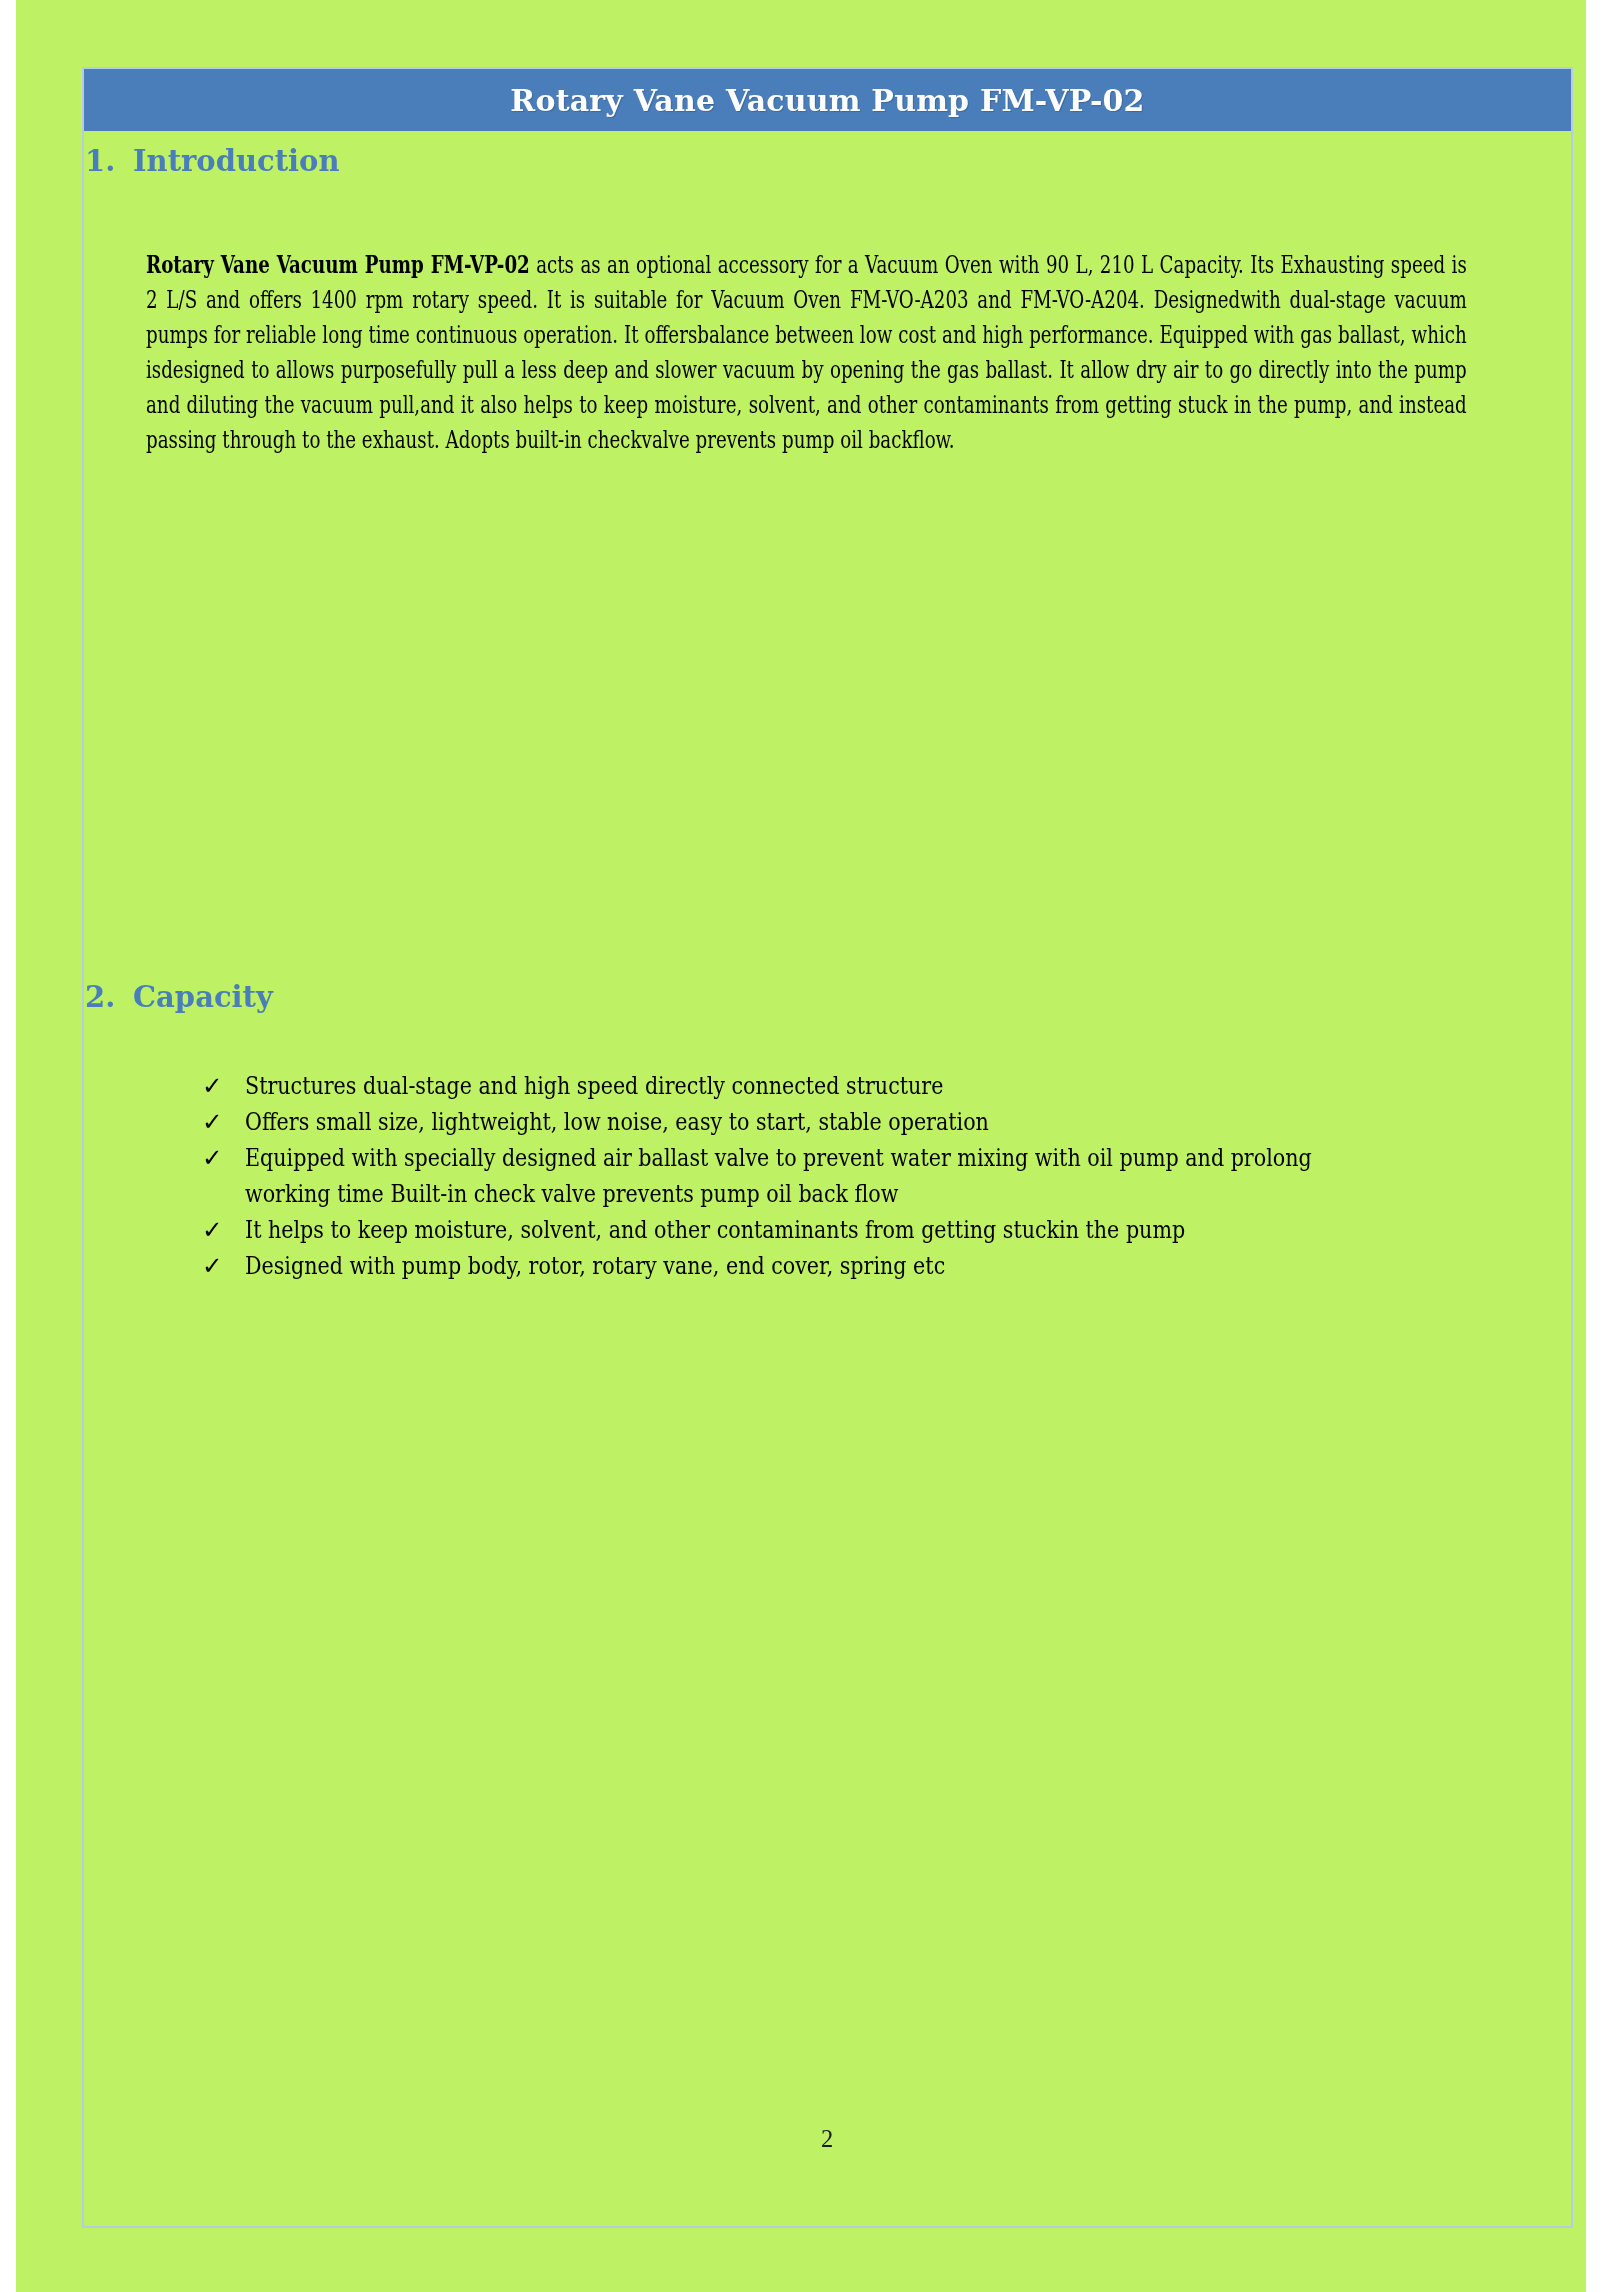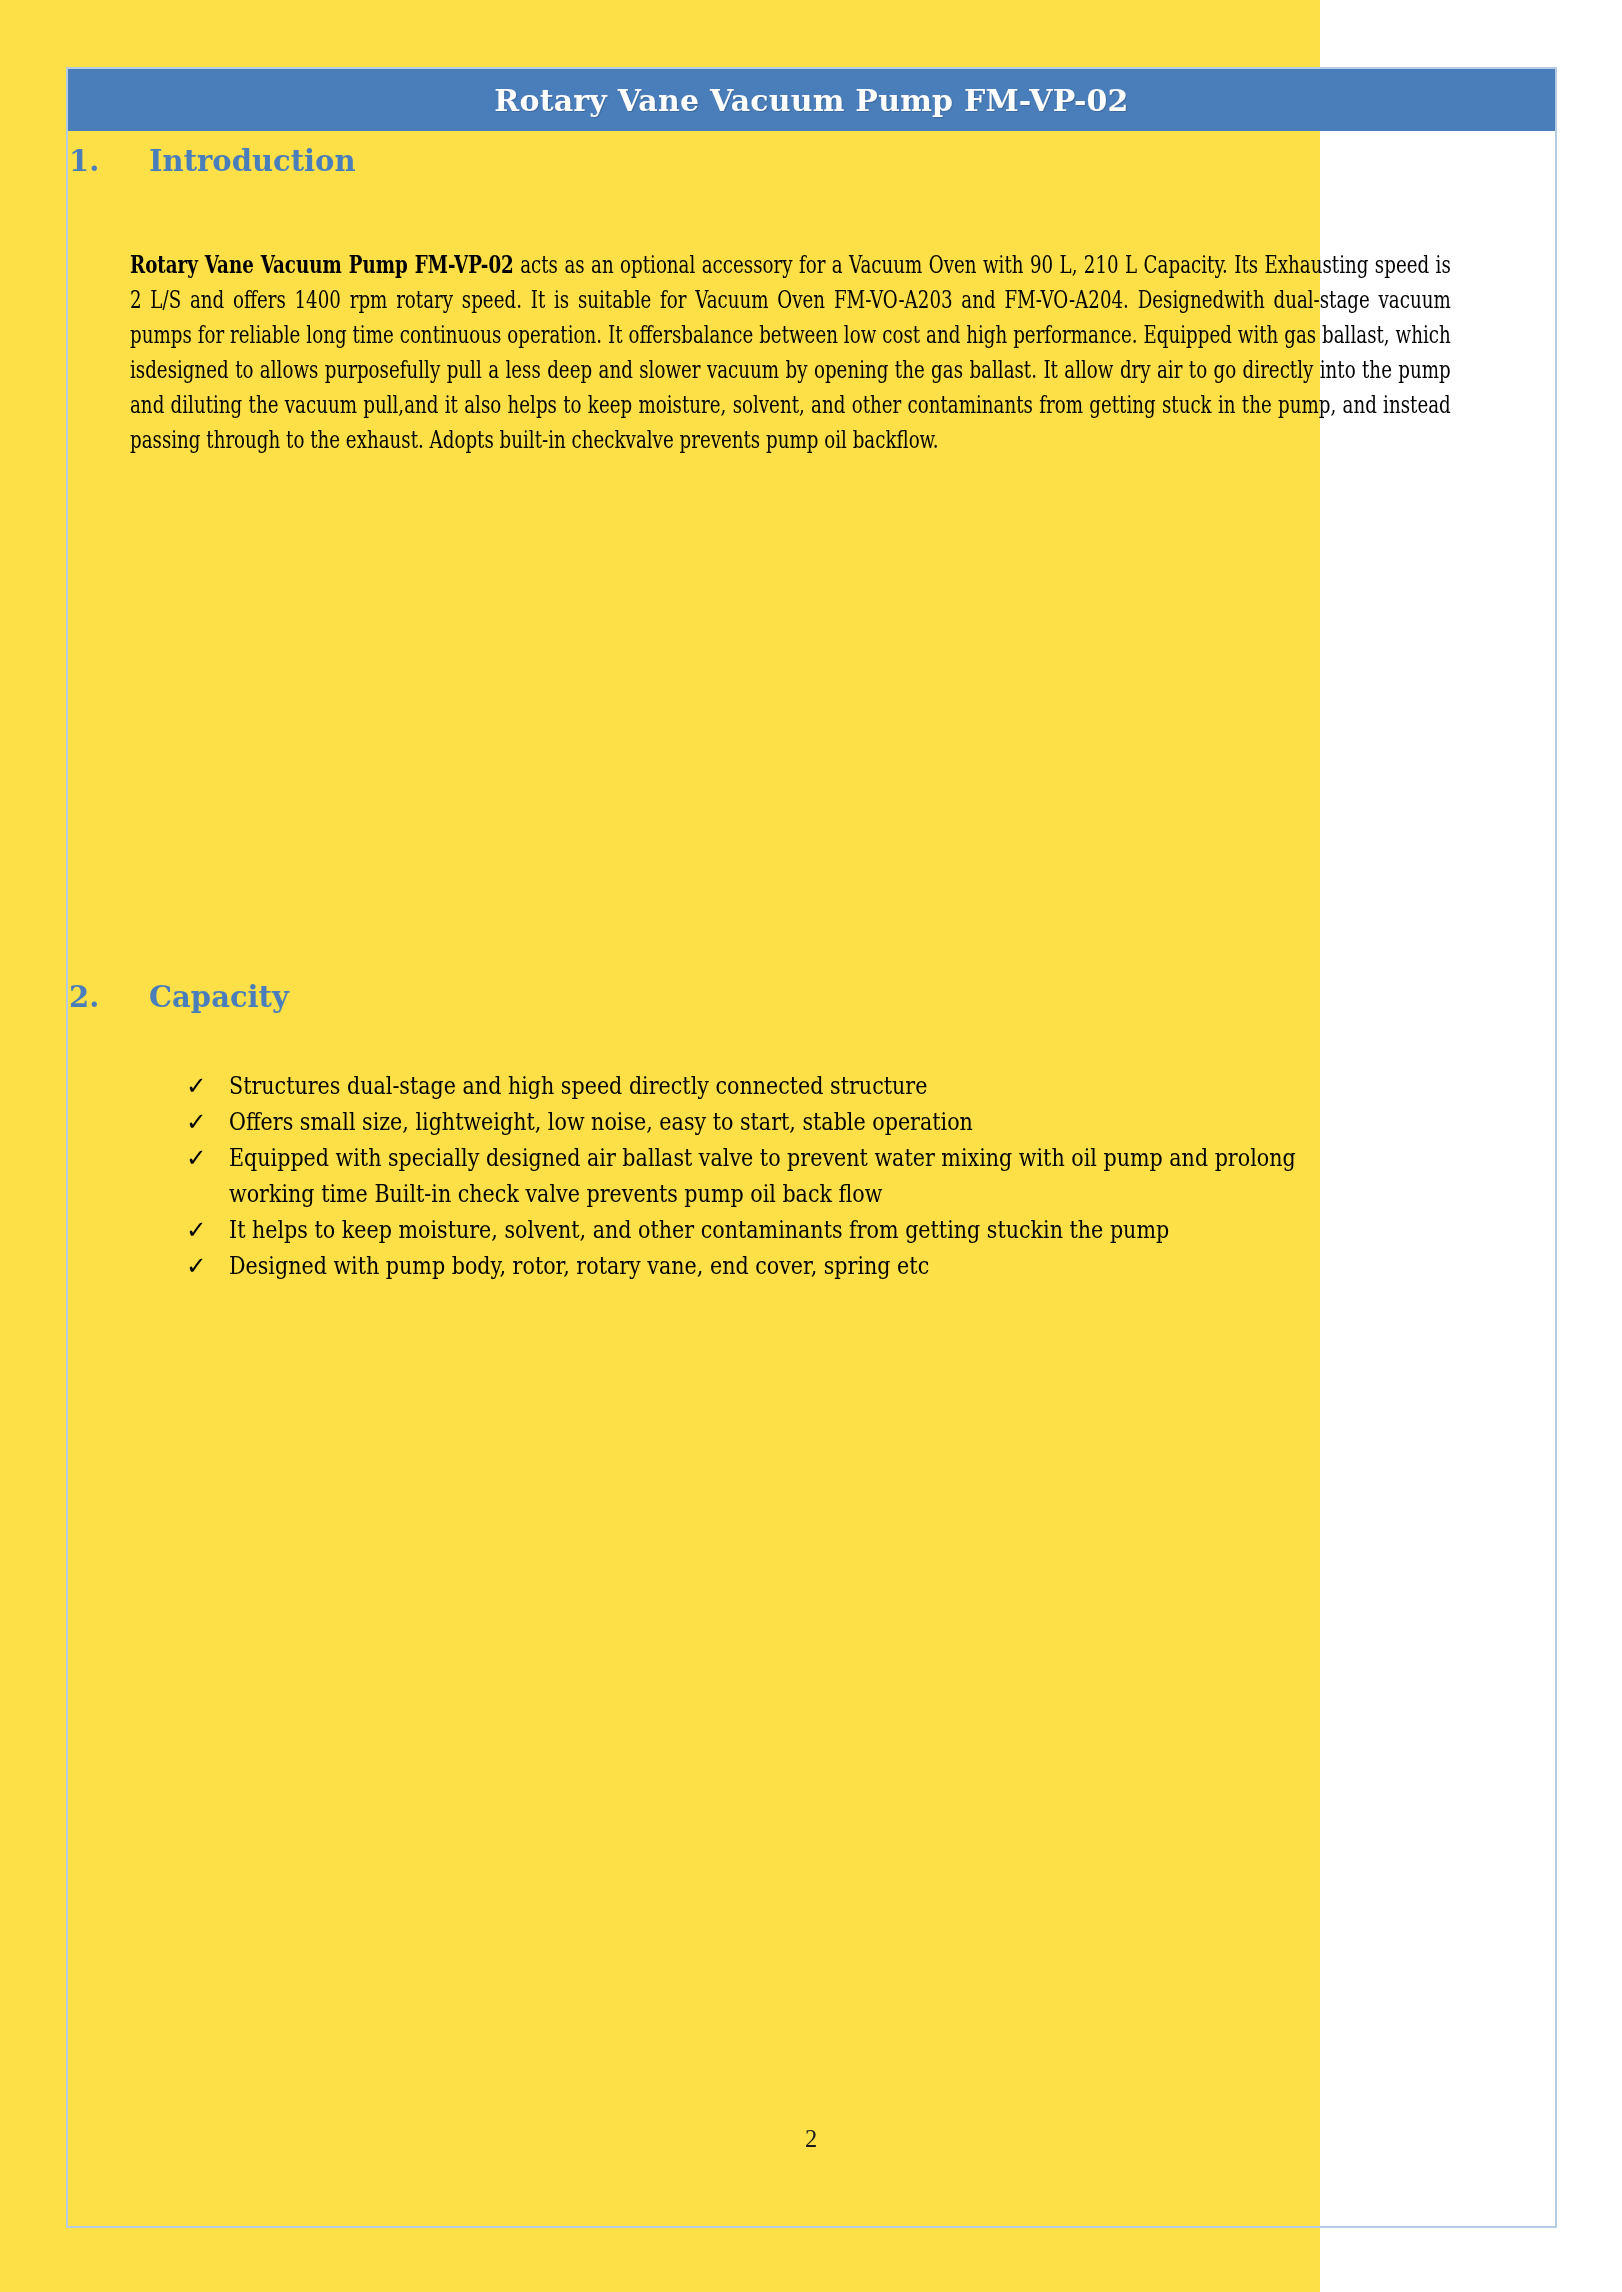--- a/index.html
+++ b/index.html
@@ -11,25 +11,25 @@
     width: 1622px;
     height: 2293px;
     position: relative;
     font-family: "Liberation Serif", "DejaVu Serif", serif;
     overflow: hidden;
   }
 
   
   #page {
     position: absolute;
-    left: 0;
+    left: 16px;
     top: 0;
-    width: 1320px;
+    width: 1570px;
     height: 2293px;
-    background: #fde047;
+    background: #bef264;
   }
 
   #page-border {
     position: absolute;
     left: 66px;
     top: 67px;
     width: 1491px;
     height: 2161px;
     border: 2px solid #b6cce4;
     box-sizing: border-box;
@@ -73,21 +73,20 @@
     font-size: 29px;
     display: flex;
     align-items: baseline;
   }
   .section-heading .sec-num {
     width: 48px;
     flex: 0 0 48px;
   }
   .section-heading .sec-label {
     flex: 1 1 auto;
-    margin-left: 32px;
   }
 
   #heading-intro {
     position: absolute;
     left: 69px;
     top: 144px;
     width: 882px;
   }
 
   #intro-paragraph {

